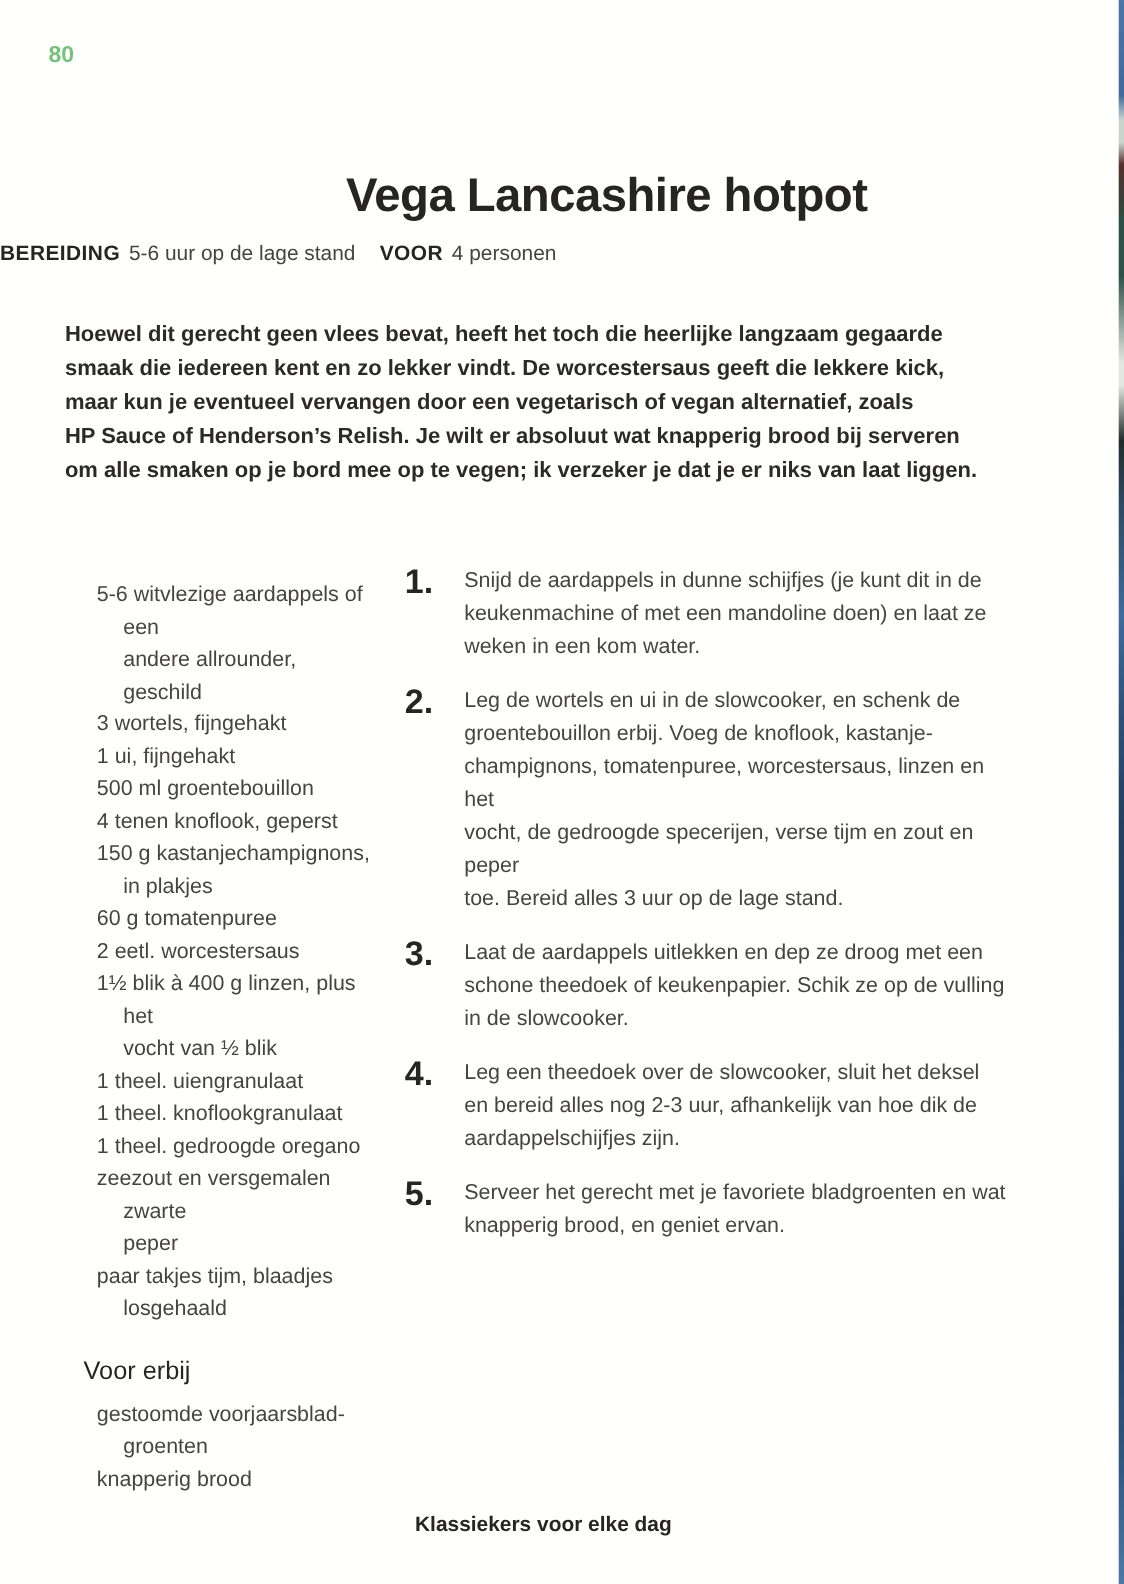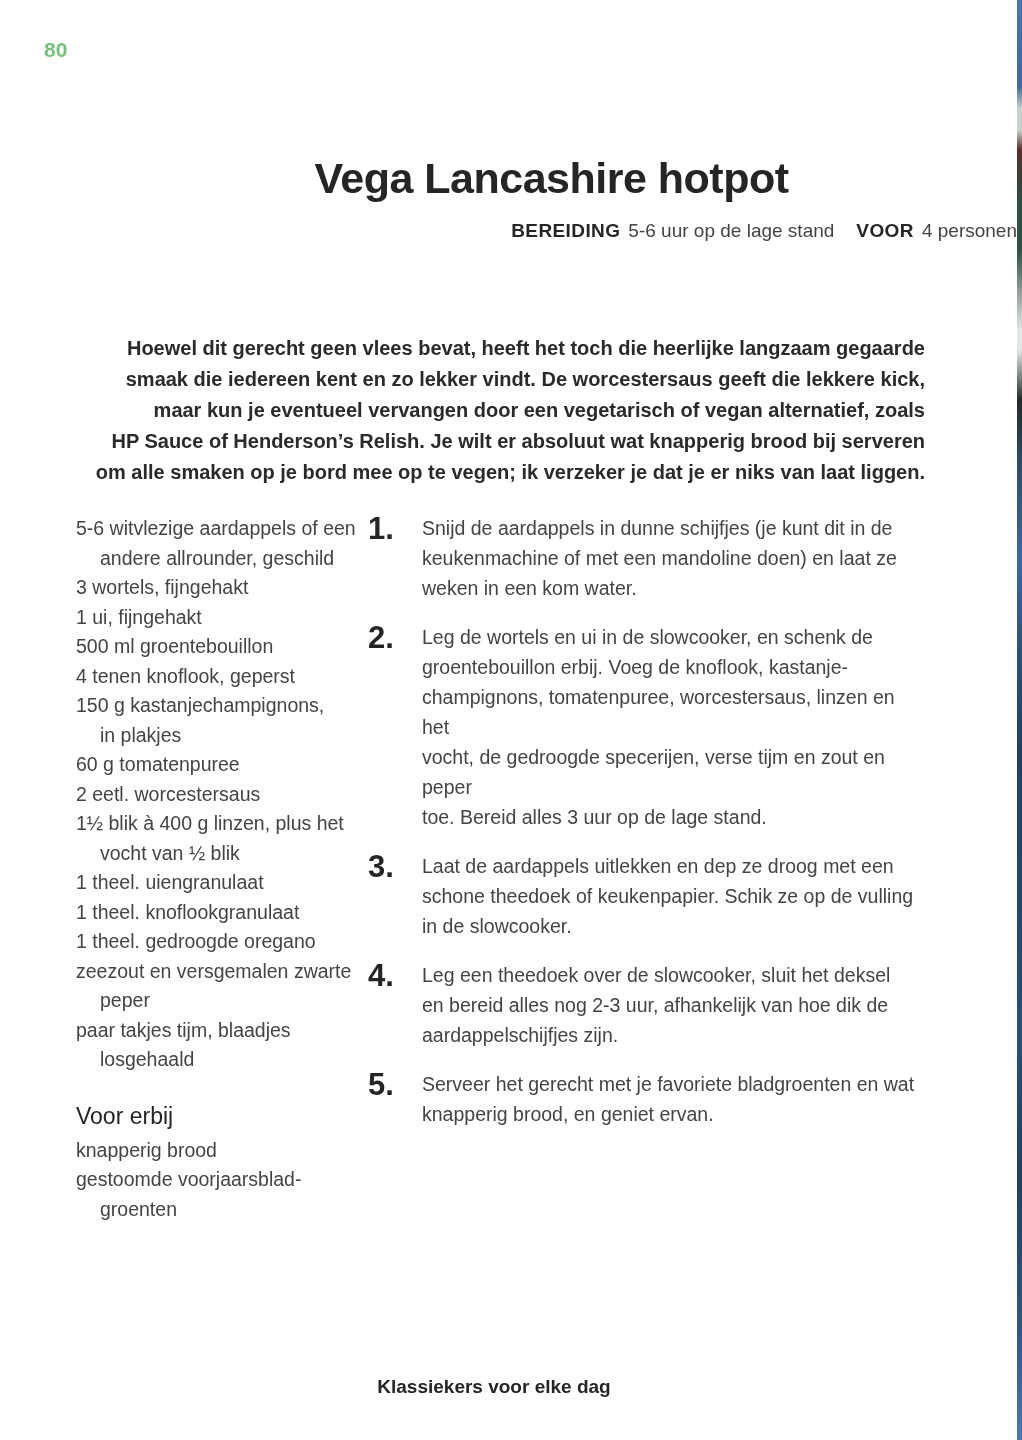--- a/index.html
+++ b/index.html
@@ -33,53 +33,52 @@
     font-weight: 700;
     letter-spacing: -0.5px;
     color: #272523;
     margin-left: 43px;
   }
   .meta-line {
     position: absolute;
     top: 220px;
     left: 0;
     width: 1017px;
-    text-align: right;
+    text-align: left;
     font-size: 19px;
     color: #454442;
   }
   .meta-label {
     font-weight: 700;
     color: #272523;
     letter-spacing: 0.4px;
   }
   .meta-value { padding-left: 8px; }
   .meta-gap { display: inline-block; width: 22px; }
   .intro {
     position: absolute;
     top: 289px;
     left: 59px;
     width: 866px;
-    text-align: right;
+    text-align: left;
     font-size: 20px;
     line-height: 31px;
     font-weight: 600;
     color: #2b2a28;
     white-space: pre-line;
-    margin-top: 44px;
   }
   .ingredients-col {
     position: absolute;
     left: 76px;
     top: 514px;
     width: 282px;
   }
   .ingredients-list {
     list-style: none;
-    margin: 0;
+    margin: 12px;
     padding: 0;
     font-size: 19.5px;
     line-height: 29.5px;
     color: #454442;
   }
   .ingredients-list li {
     padding-left: 24px;
     text-indent: -24px;
     white-space: pre-line;
   }
@@ -168,23 +167,23 @@
       <li>1 theel. uiengranulaat</li>
       <li>1 theel. knoflookgranulaat</li>
       <li>1 theel. gedroogde oregano</li>
       <li>zeezout en versgemalen zwarte
 peper</li>
       <li>paar takjes tijm, blaadjes
 losgehaald</li>
     </ul>
     <div class="extras-heading">Voor erbij</div>
     <ul class="ingredients-list">
-      <li>knapperig brood</li>
       <li>gestoomde voorjaarsblad-
 groenten</li>
+      <li>knapperig brood</li>
     </ul>
   </div>
 
   <div class="steps-col">
     <div class="step">
       <div class="step-number">1.</div>
       <div class="step-text">Snijd de aardappels in dunne schijfjes (je kunt dit in de
 keukenmachine of met een mandoline doen) en laat ze
 weken in een kom water.</div>
     </div>

